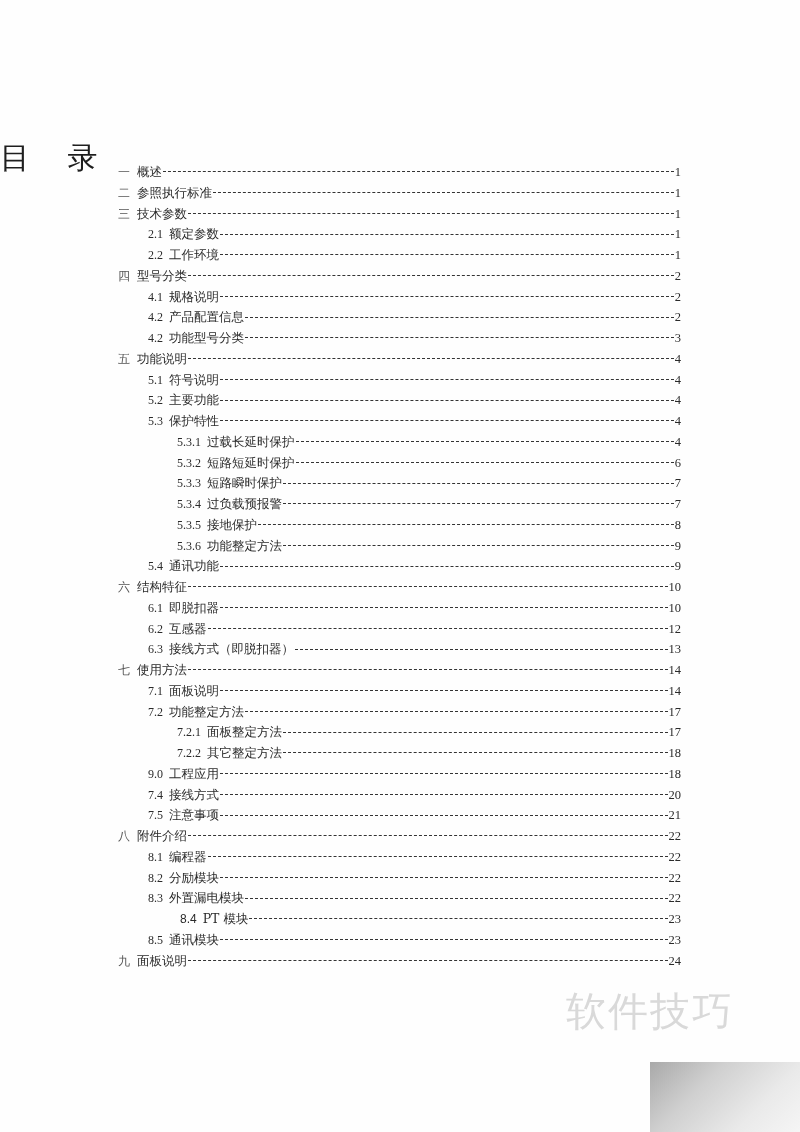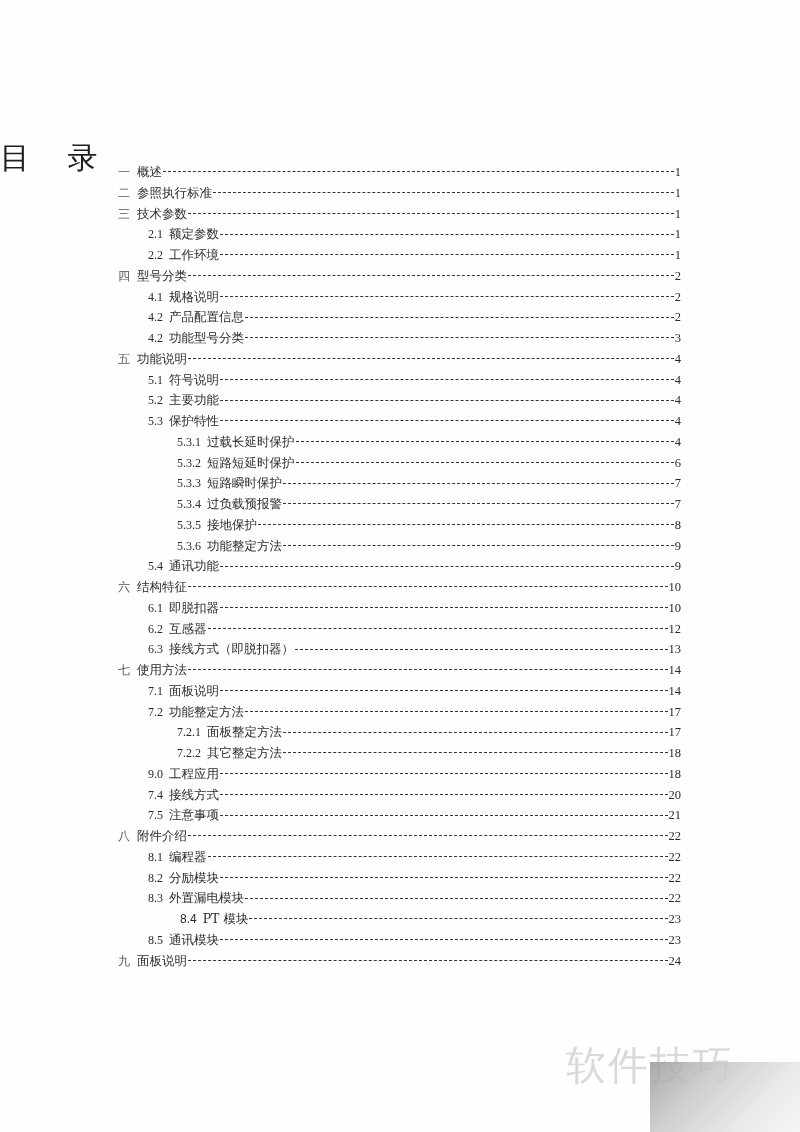--- a/index.html
+++ b/index.html
@@ -84,21 +84,21 @@
   .toc-page {
     flex: 0 0 auto;
     font-family: "Liberation Serif", "DejaVu Serif", serif;
     font-size: 12.5px;
     min-width: 6px;
     text-align: right;
   }
   .watermark {
     position: absolute;
     left: 566px;
-    top: 1038px;
+    top: 984px;
     font-family: "DejaVu Sans", sans-serif;
     font-size: 40px;
     color: #d9d9d9;
     letter-spacing: 2px;
     white-space: nowrap;
   }
   .watermark-blur {
     position: absolute;
     left: 650px;
     top: 1062px;

